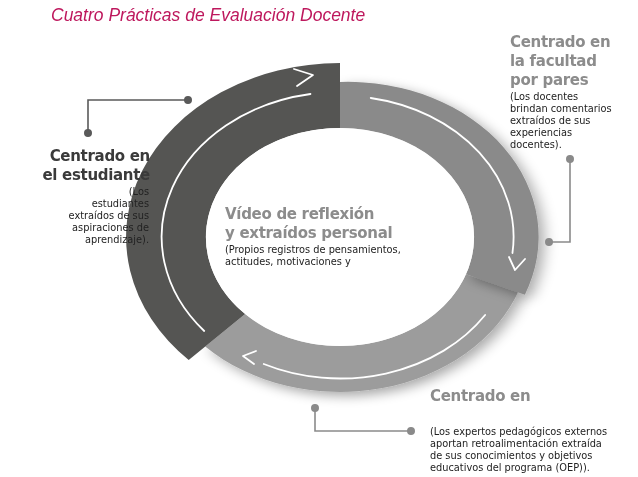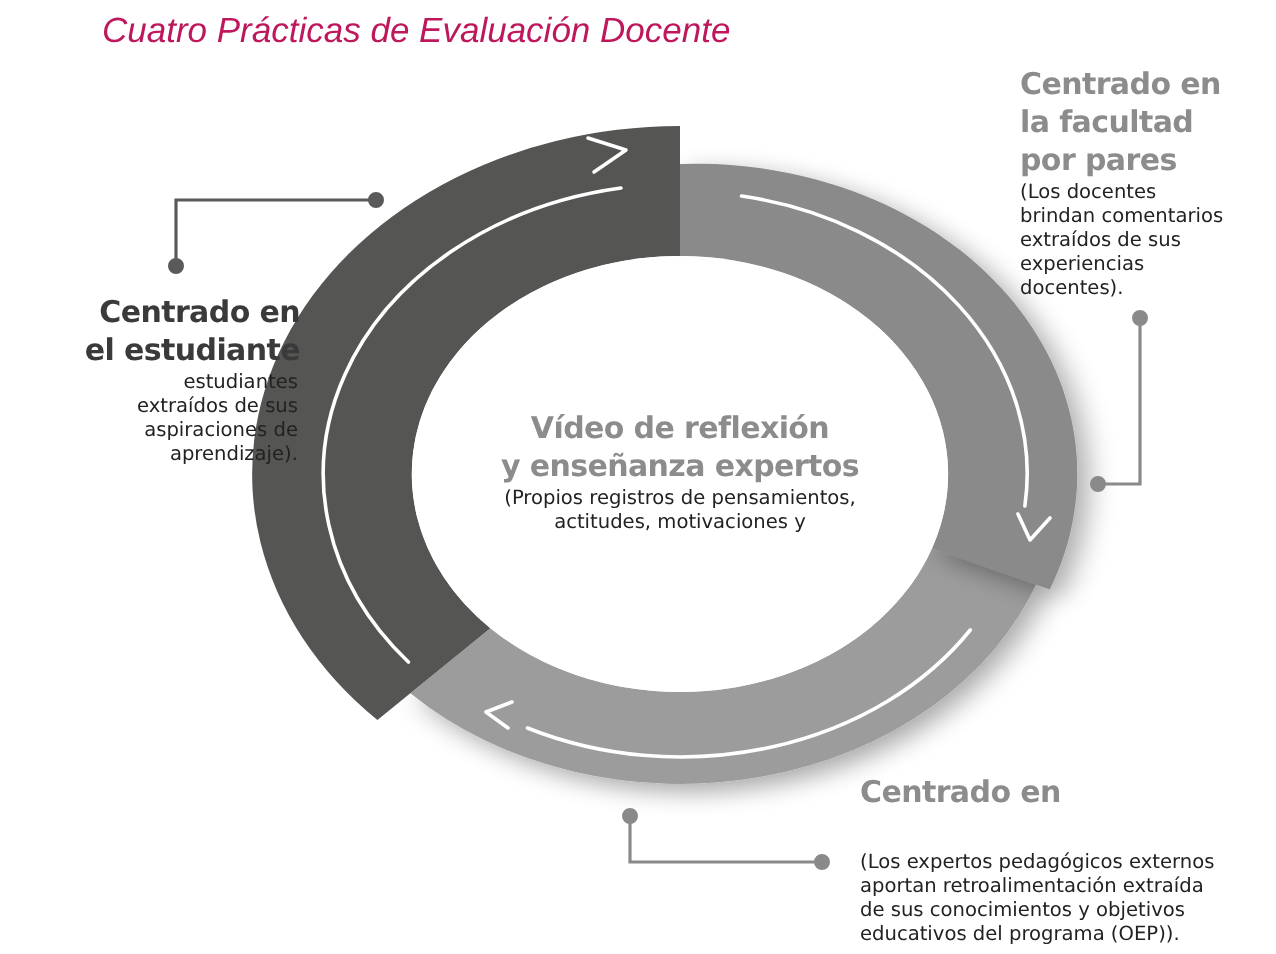--- a/index.html
+++ b/index.html
@@ -2,21 +2,21 @@
 <html><head>
 <meta charset="utf-8">
 <style>
   html, body { margin:0; padding:0; background:#ffffff; }
   body { width:638px; height:477px; position:relative; overflow:hidden; font-family:"DejaVu Sans", sans-serif; }
   .title { position:absolute; left:6px; top:5px; font-family:Liberation Sans, sans-serif; font-style:italic; font-size:17.5px; color:#be185d; white-space:nowrap;margin-left:45px; }
   svg.ring { position:absolute; left:0; top:0; }
   .head { position:absolute; font-family:"DejaVu Sans", sans-serif; font-weight:bold; font-size:15px; line-height:19px; letter-spacing:-0.3px; }
   .desc { position:absolute; font-family:"DejaVu Sans", sans-serif; font-size:9.8px; line-height:12px; color:#222; }
   .right { text-align:right; }
-  .center { text-align:center; }
+  .center { }
 </style>
 </head>
 <body>
 
 <div class="title">Cuatro Prácticas de Evaluación Docente</div>
 
 <svg class="ring" width="638" height="477" viewBox="0 0 638 477">
   <defs>
     <filter id="shadow" x="-20%" y="-20%" width="140%" height="140%">
       <feGaussianBlur in="SourceAlpha" stdDeviation="6"></feGaussianBlur>
@@ -69,32 +69,33 @@
   </g>
   <g stroke="#8a8a8a" stroke-width="1.6" fill="#8a8a8a">
     <polyline fill="none" points="315,408 315,431 411,431"></polyline>
     <circle cx="315" cy="408" r="3.2"></circle>
     <circle cx="411" cy="431" r="3.2"></circle>
   </g>
 </svg>
 
 <div class="head center" style="left:225px; top:205px; width:230px; color:#8c8c8c;">
   <div>Vídeo de reflexión</div>
-  <div>y enseñanza expertos</div>
+  <div>y extraídos personal</div>
 </div>
 <div class="desc center" style="left:225px; top:244px; width:230px;">
   <div>(Propios registros de pensamientos,</div>
   <div>actitudes, motivaciones y</div>
 </div>
 
 <div class="head right" style="left:0px; top:147px; width:150px; color:#3a3a3a;">
   <div>Centrado en</div>
   <div>el estudiante</div>
 </div>
 <div class="desc right" style="left:0px; top:186px; width:149px;">
+  <div>(Los</div>
   <div>estudiantes</div>
   <div>extraídos de sus</div>
   <div>aspiraciones de</div>
   <div>aprendizaje).</div>
 </div>
 
 <div class="head" style="left:510px; top:33px; width:130px; color:#8c8c8c;">
   <div>Centrado en</div>
   <div>la facultad</div>
   <div>por pares</div>

